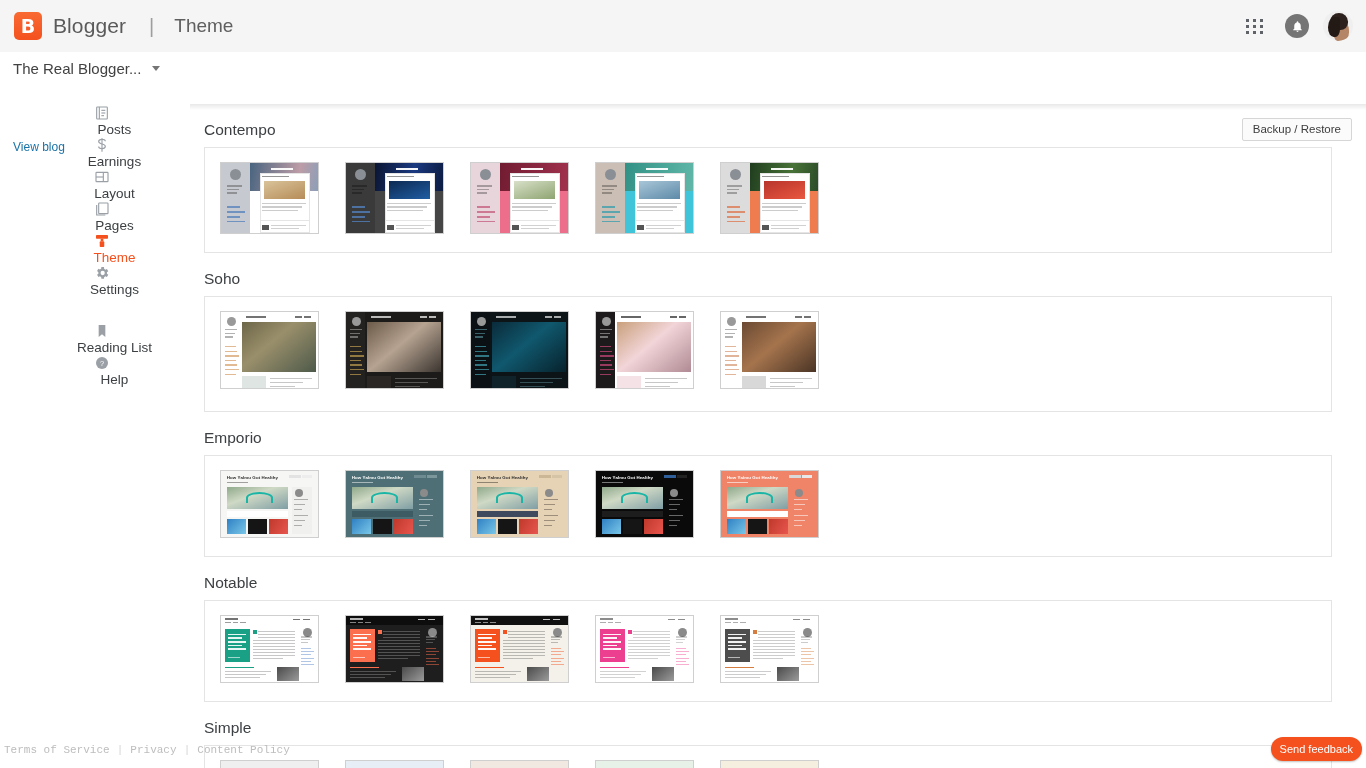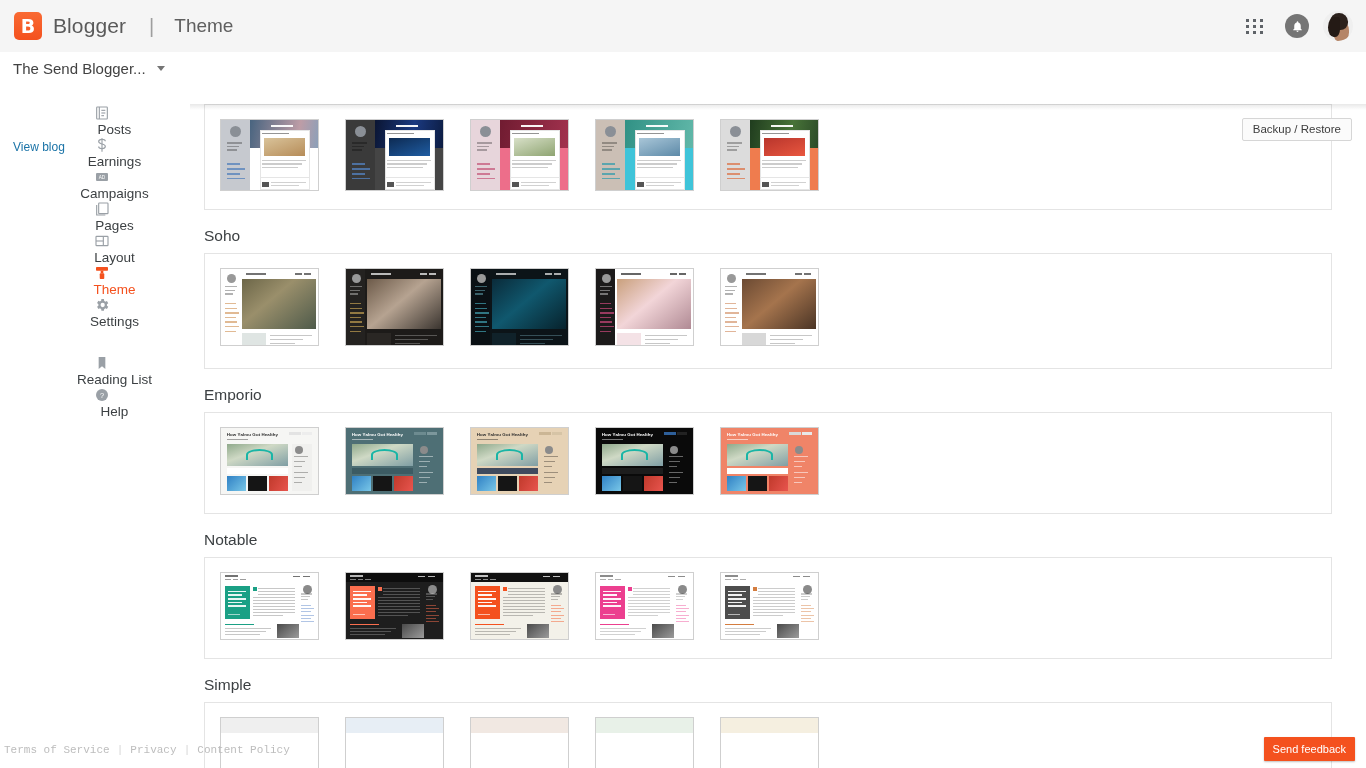--- a/index.html
+++ b/index.html
@@ -178,24 +178,24 @@
 
   
   .mini { position: absolute; inset: 0; }
   .m-title {
     position: absolute; font-size: 3.4px; letter-spacing: .1px;
     white-space: nowrap; font-family: "Liberation Sans", sans-serif;
   }
 
   
   .send-feedback {
-    position: absolute; right: 11px; bottom: 7px;
+    position: absolute; right: 4px; bottom: 7px;
     background: #f4511e; color: #fff;
     font-size: 11px; padding: 6px 9px 6px 9px;
-    border: none; cursor: pointer; border-radius: 1px;
+    border: none; cursor: pointer; border-radius: 12px;
     font-family: "Liberation Sans", sans-serif;
     z-index: 50;
     box-shadow: 0 1px 2px rgba(0,0,0,.25);
   }
 </style>
 </head>
 <body>
 
 <div class="topbar">
   <div class="brand">
@@ -229,21 +229,21 @@
     <div class="avatar">
       <div class="face"></div>
       <div class="hair"></div>
       <div class="hair2"></div>
     </div>
   </div>
 </div>
 
 <div class="subheader">
   <div class="blogname-wrap">
-    <span class="blogname">The Send Blogger...</span>
+    <span class="blogname">The Real Blogger...</span>
     <span class="caret"></span>
   </div>
   <div class="viewblog">View blog</div>
   <button class="backup-btn">Backup / Restore</button>
 </div>
 
 <nav class="sidebar">
   <div id="nav-primary">
       <div class="nav-item">
         <span class="ico">
@@ -261,45 +261,36 @@
         <span class="ico">
           <svg width="16" height="16" viewBox="0 0 24 24" fill="none" stroke="currentColor" stroke-width="1.7">
             <line x1="12" y1="2" x2="12" y2="22"></line>
             <path d="M17 6.5C17 4.5 14.8 3.5 12 3.5S7 4.6 7 6.8s2.3 3 5 3.6 5 1.3 5 3.6-2.2 3.5-5 3.5-5-1.2-5-3.2"></path>
           </svg>
         </span>
         <span class="label">Earnings</span>
       </div>
       <div class="nav-item">
         <span class="ico">
-          <svg width="16" height="16" viewBox="0 0 24 24" fill="currentColor">
-            <rect x="3" y="6" width="18" height="12" rx="1.5"></rect>
-            <text x="12" y="15" font-size="7" text-anchor="middle" fill="#fff" font-family="Liberation Sans">AD</text>
+          <svg width="16" height="16" viewBox="0 0 24 24" fill="none" stroke="currentColor" stroke-width="1.7">
+            <rect x="3" y="5" width="18" height="14" rx="1"></rect>
+            <line x1="14" y1="5" x2="14" y2="19"></line>
+            <line x1="3" y1="12" x2="14" y2="12"></line>
           </svg>
         </span>
-        <span class="label">Campaigns</span>
+        <span class="label">Layout</span>
       </div>
       <div class="nav-item">
         <span class="ico">
           <svg width="16" height="16" viewBox="0 0 24 24" fill="none" stroke="currentColor" stroke-width="1.7">
             <rect x="7" y="3" width="14" height="16" rx="1"></rect>
             <path d="M4 6v15h13"></path>
           </svg>
         </span>
         <span class="label">Pages</span>
-      </div>
-      <div class="nav-item">
-        <span class="ico">
-          <svg width="16" height="16" viewBox="0 0 24 24" fill="none" stroke="currentColor" stroke-width="1.7">
-            <rect x="3" y="5" width="18" height="14" rx="1"></rect>
-            <line x1="14" y1="5" x2="14" y2="19"></line>
-            <line x1="3" y1="12" x2="14" y2="12"></line>
-          </svg>
-        </span>
-        <span class="label">Layout</span>
       </div>
       <div class="nav-item active">
         <span class="ico">
           <svg width="16" height="16" viewBox="0 0 24 24" fill="currentColor">
             <rect x="3" y="3" width="18" height="5.5" rx="1"></rect>
             <rect x="10" y="8.5" width="4" height="4"></rect>
             <rect x="8.6" y="12.5" width="6.8" height="8.5" rx="1.2"></rect>
           </svg>
         </span>
         <span class="label">Theme</span>
@@ -340,20 +331,21 @@
     <span>Privacy</span>
     <span class="sep">|</span>
     <span>Content Policy</span>
   </div>
 </nav>
 
 <main class="content">
   <div class="content-shadow"></div>
   <div class="themes-scroll" id="themes-scroll">
       <div class="section">
+        <div class="section-title">Contempo</div>
         <div class="section-card" style="padding-bottom: 18px;">
           <div class="thumb-slot" style="height: 72px; margin-left: 15px;">
             <div class="thumb" style="width: 99px; height: 72px;">
               <div class="mini" style="background: rgb(255, 255, 255);">
                 <div style="position:absolute;left:0;top:0;width:30%;height:100%;background:#c6c9cf;"></div>
                 <div style="position:absolute;left:30%;top:0;width:70%;height:40%;background:#7b8aa8;"></div>
                 <div style="position:absolute;left:30%;top:0;width:70%;height:40%;background:linear-gradient(100deg,#3f5d78,#c9a0a6 70%,#8ea3bb);opacity:.85;"></div>
                 <div style="position:absolute;left:30%;top:40%;width:70%;height:60%;background:#ffffff;"></div>
                 <div style="position:absolute;left:9%;top:9%;width:11px;height:11px;border-radius:50%;background:#8a8f96;"></div>
                 <div style="position:absolute;left:6%;top:32%;width:16%;height:1.4px;background:rgba(0,0,0,.28);"></div>

